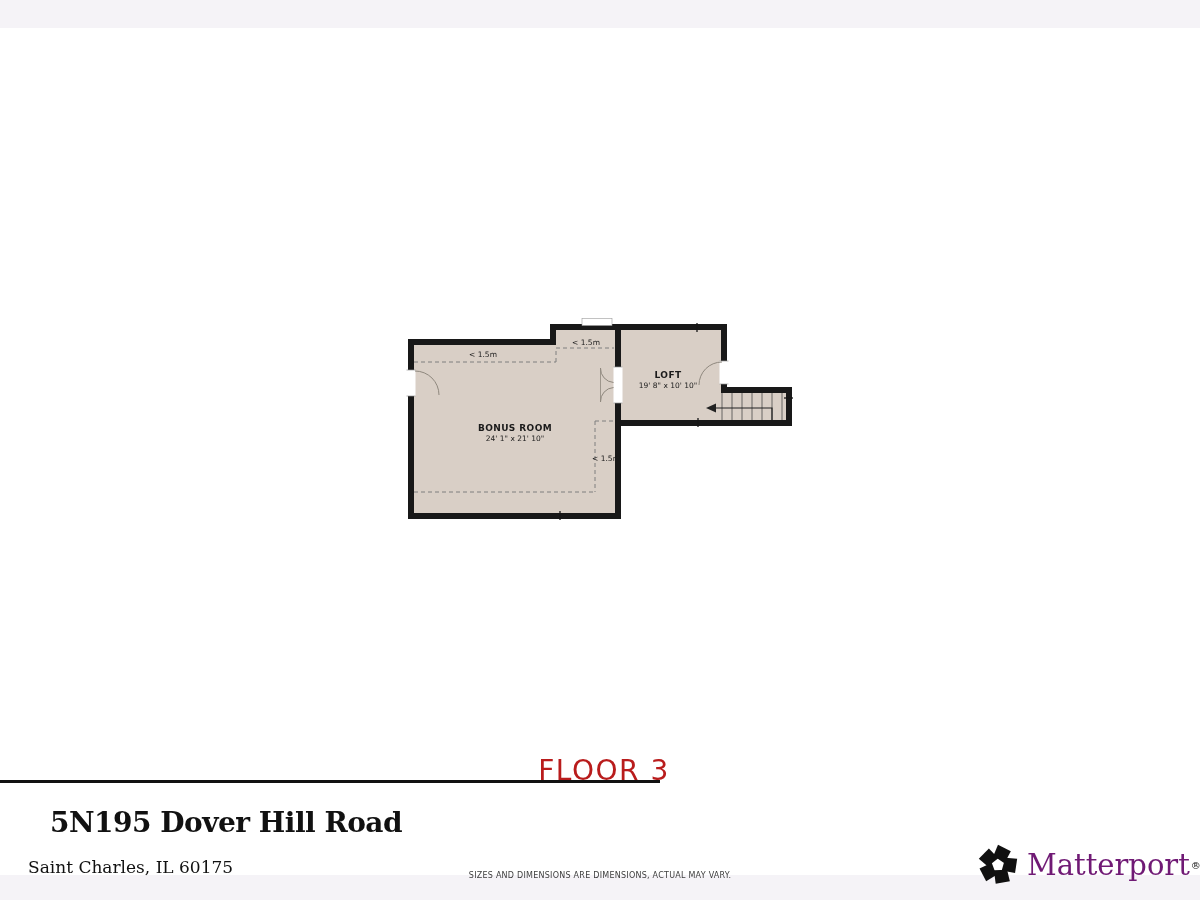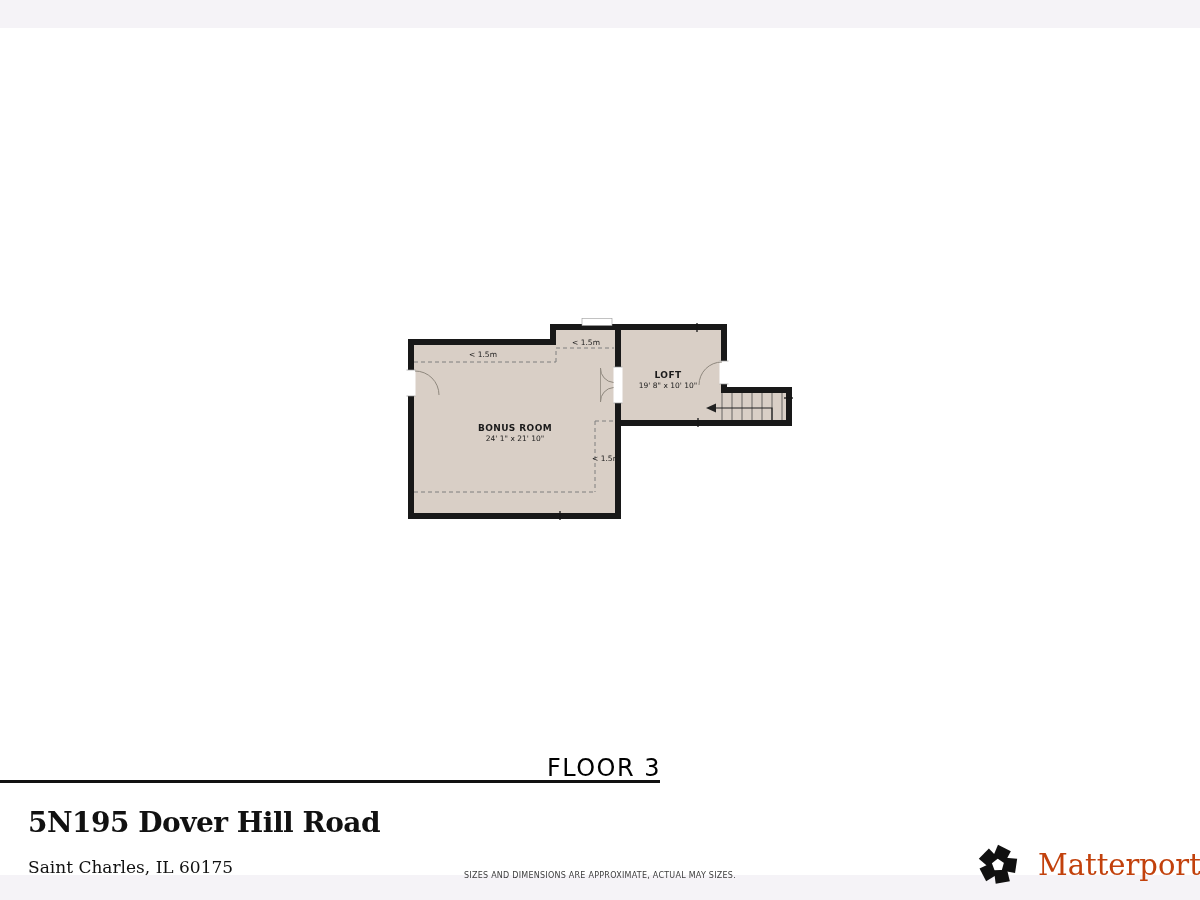--- a/index.html
+++ b/index.html
@@ -2,34 +2,34 @@
 <html><head>
 <meta charset="utf-8">
 <style>
   html,body{margin:0;padding:0;background:#f5f3f7;}
   .page{position:relative;width:1200px;height:900px;overflow:hidden;background:#f5f3f7;
         font-family:"DejaVu Sans",sans-serif;}
   .sheet{position:absolute;left:0;top:28px;width:1200px;height:847px;background:#ffffff;}
   .plan-svg{position:absolute;left:390px;top:282px;width:420px;height:230px;}
 
   .floor-label{position:absolute;left:404px;top:726px;width:400px;text-align:center;
-               font-size:24px;letter-spacing:1.5px;color:#000000;font-family:"DejaVu Sans",sans-serif;}
+               font-size:28px;letter-spacing:1.5px;color:#b91c1c;font-family:"DejaVu Sans",sans-serif;}
   .rule{position:absolute;left:0;top:752px;width:660px;height:3px;background:#111;}
 
   .address{position:absolute;left:28px;top:779px;color:#111;}
   .address .line1{font-family:"DejaVu Serif",serif;font-weight:bold;font-size:28px;
-                  letter-spacing:-0.5px;line-height:32px;}
+                  letter-spacing:-0.5px;line-height:32px;margin-left:22px;}
   .address .line2{font-family:"DejaVu Serif",serif;font-size:17px;line-height:22px;margin-top:17px;}
 
   .disclaimer{position:absolute;left:400px;top:843px;width:400px;text-align:center;
               font-size:8px;letter-spacing:0.25px;color:#3d3d3d;font-family:"DejaVu Sans",sans-serif;}
 
   .brand{position:absolute;left:976px;top:813px;height:48px;display:flex;align-items:center;}
   .brand .mark{width:44px;height:44px;}
-  .brand .word{font-family:"DejaVu Serif",serif;font-size:29px;color:#c2410c;margin-left:18px;}
+  .brand .word{font-family:"DejaVu Serif",serif;font-size:29px;color:#701a75;margin-left:7px;}
   .brand .reg{font-family:"DejaVu Serif",serif;font-size:10px;color:#101010;vertical-align:14px;margin-left:1px;}
 
   .plan-text{font-family:"DejaVu Sans",sans-serif;fill:#1b1b1b;}
 </style>
 </head>
 <body>
 
 <div class="page">
   <div class="sheet">
 
@@ -105,21 +105,21 @@
     </svg>
 
     <div class="floor-label">FLOOR 3</div>
     <div class="rule"></div>
 
     <div class="address">
       <div class="line1">5N195 Dover Hill Road</div>
       <div class="line2">Saint Charles, IL 60175</div>
     </div>
 
-    <div class="disclaimer">SIZES AND DIMENSIONS ARE APPROXIMATE, ACTUAL MAY SIZES.</div>
+    <div class="disclaimer">SIZES AND DIMENSIONS ARE DIMENSIONS, ACTUAL MAY VARY.</div>
 
     <div class="brand">
       <svg class="mark" viewBox="0 0 48 48">
         <g fill="#101010">
           <polygon points="24,2 38,9 31,22 19,14" transform="rotate(0,24,24)"></polygon>
           <polygon points="24,2 38,9 31,22 19,14" transform="rotate(72,24,24)"></polygon>
           <polygon points="24,2 38,9 31,22 19,14" transform="rotate(144,24,24)"></polygon>
           <polygon points="24,2 38,9 31,22 19,14" transform="rotate(216,24,24)"></polygon>
           <polygon points="24,2 38,9 31,22 19,14" transform="rotate(288,24,24)"></polygon>
         </g>

